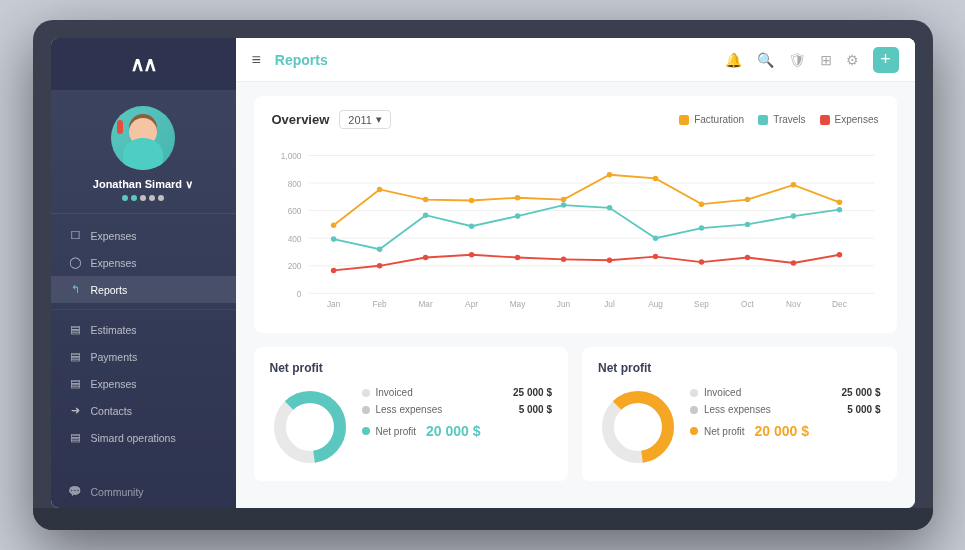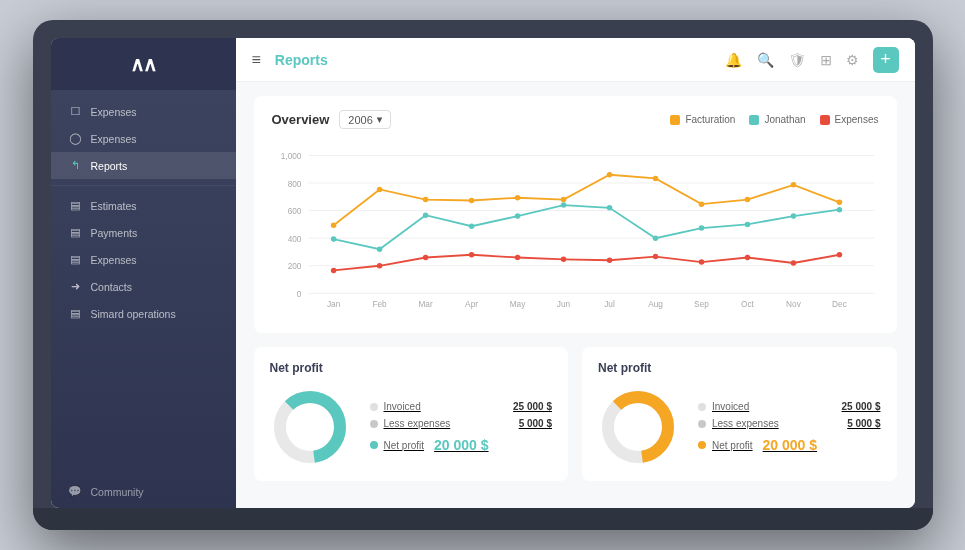--- a/index.html
+++ b/index.html
@@ -271,23 +271,22 @@
       padding: 14px 16px;
     }
     .profit-card-title {
       font-size: 12px;
       font-weight: 700;
       color: #3a3f55;
       margin-bottom: 12px;
     }
     .profit-card-content {
       display: flex;
-      align-items: center;
-      gap: 20px;
-      text-decoration: underline;
+      align-items: flex-start;
+      gap: 12px;
     }
     .donut-container {
       position: relative;
       width: 80px;
       height: 80px;
       flex-shrink: 0;
     }
     .donut-svg { width: 80px; height: 80px; }
     .profit-legend {
       display: flex;
@@ -320,20 +319,38 @@
 <body>
 
 <div class="laptop-outer">
   <div class="laptop-screen">
 
     <div class="sidebar">
       <div class="sidebar-logo">
         <span class="logo-icon">∧∧</span>
       </div>
 
+      <div class="sidebar-profile">
+        <div class="avatar-circle">
+          <div class="avatar-hair"></div>
+          <div class="avatar-head"></div>
+          <div class="avatar-headphone"></div>
+          <div class="avatar-body"></div>
+        </div>
+        <div class="user-name">
+          <span>Jonathan Simard</span> <span>∨</span>
+        </div>
+        <div class="user-dots">
+          <span class="dot" style="background:#5bc8c0"></span>
+          <span class="dot" style="background:#5bc8c0"></span>
+          <span class="dot" style="background:#c0c0c0"></span>
+          <span class="dot" style="background:#c0c0c0"></span>
+          <span class="dot" style="background:#c0c0c0"></span>
+        </div>
+      </div>
 
       <div class="sidebar-nav">
         <div class="nav-item">
           <span class="nav-icon">☐</span>
           <span>Expenses</span>
         </div>
         <div class="nav-item">
           <span class="nav-icon">◯</span>
           <span>Expenses</span>
         </div>
@@ -387,32 +404,32 @@
         </div>
       </div>
 
       <div class="content">
 
         <div class="chart-section">
           <div class="chart-header">
             <div class="chart-title-area">
               <span class="chart-title">Overview</span>
               <div class="year-selector">
-                <span>2006</span>
+                <span>2011</span>
                 <span>▾</span>
               </div>
             </div>
             <div class="legend">
               <div class="legend-item">
                 <div class="legend-dot" style="background:#f5a623"></div>
                 <span>Facturation</span>
               </div>
               <div class="legend-item">
                 <div class="legend-dot" style="background:#5bc8c0"></div>
-                <span>Jonathan</span>
+                <span>Travels</span>
               </div>
               <div class="legend-item">
                 <div class="legend-dot" style="background:#e74c3c"></div>
                 <span>Expenses</span>
               </div>
             </div>
           </div>
 
           <div class="chart-container">
             <svg class="chart-svg" viewBox="0 0 660 180">

